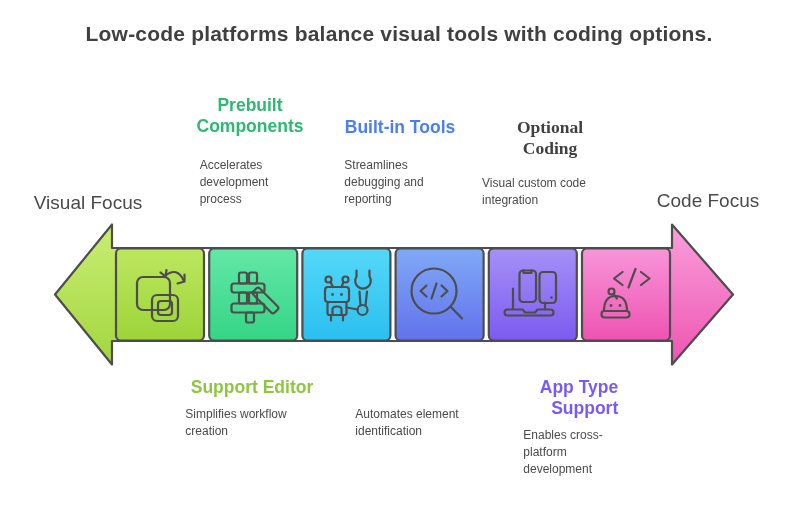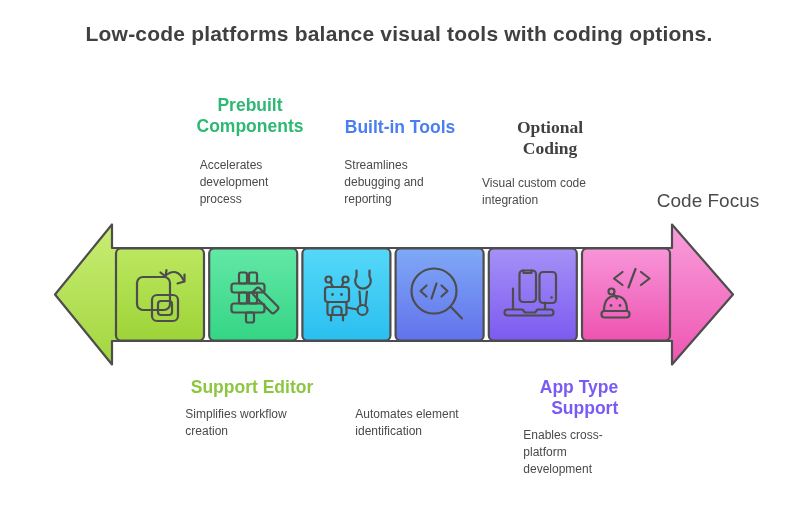--- a/index.html
+++ b/index.html
@@ -25,20 +25,21 @@
   }
   svg.arrow{position:absolute;top:0;left:0;}
 </style>
 </head>
 <body>
 
 <div class="canvas">
 
   <div class="title" style="color: rgb(64, 64, 64);">Low-code platforms balance visual tools with coding options.</div>
 
+  <div class="axis" style="left:88px;top:192px">Visual Focus</div>
   <div class="axis" style="left:708px;top:190px">Code Focus</div>
 
   <div class="fh" style="left: 234px; top: 95px; color: rgb(46, 184, 115);">Prebuilt
 Components</div>
   <div class="fd" style="left:234px;top:157px">Accelerates
 development
 process</div>
 
   <div class="fh" style="left: 384px; top: 117px; color: rgb(74, 126, 242);">Built-in Tools</div>
   <div class="fd" style="left:384px;top:157px">Streamlines

